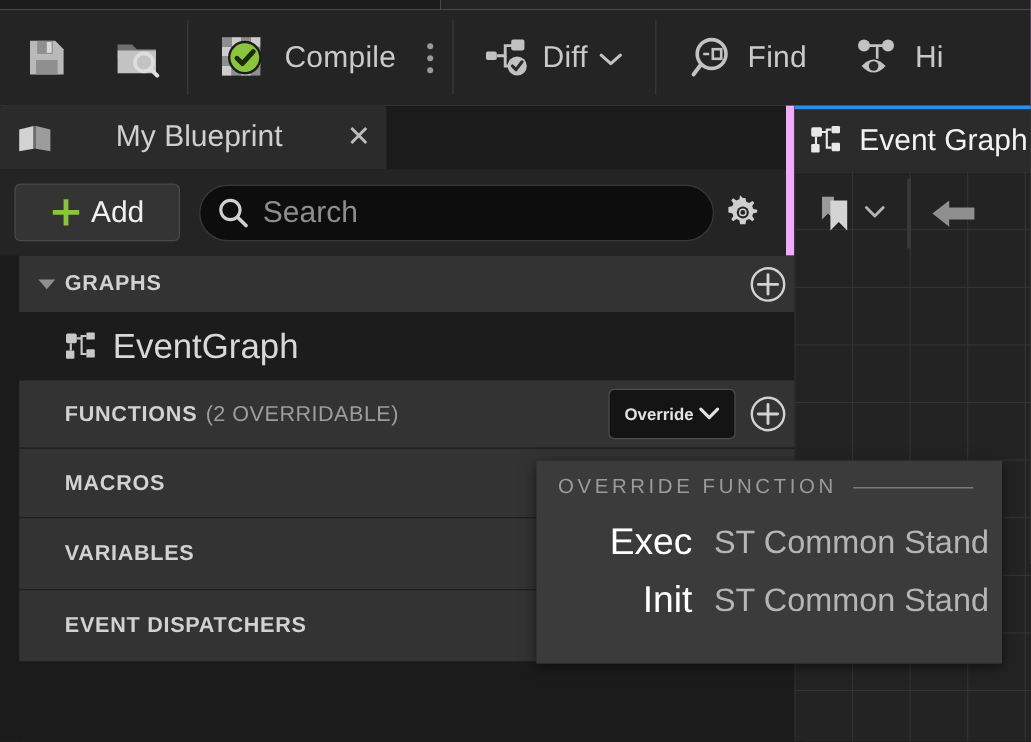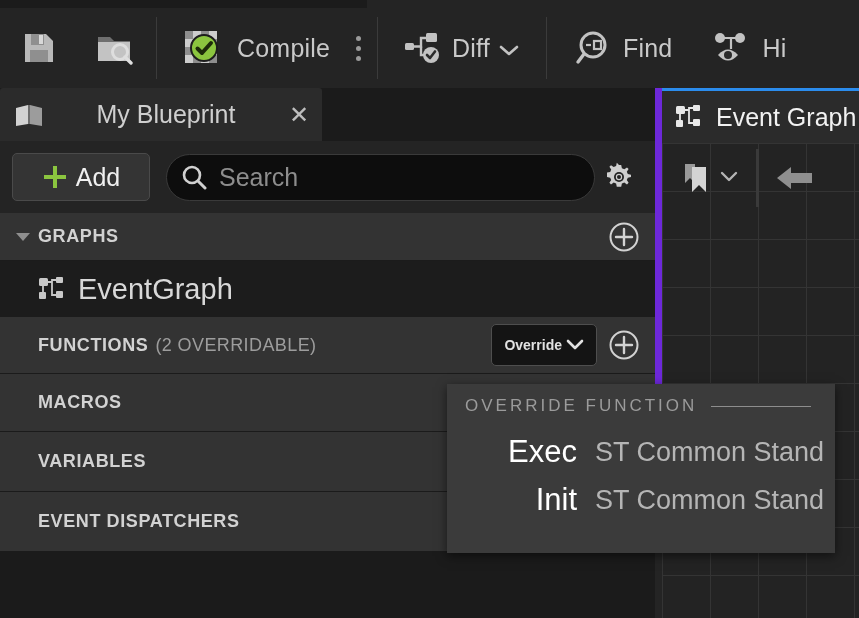--- a/index.html
+++ b/index.html
@@ -2,21 +2,21 @@
 <html><head>
 <meta charset="utf-8">
 <style>
   * { box-sizing: border-box; margin: 0; padding: 0; }
   html, body {
     width: 859px; height: 618px;
     background: #242424;
     font-family: "Liberation Sans", sans-serif;
     overflow: hidden;
   }
-  .app { position: relative; width: 859px; height: 470px; background: #6d28d9; }
+  .app { position: relative; width: 859px; height: 470px; background: #f0abfc; }
 
   
   .top-sliver { position: absolute; left: 0; top: 0; width: 367px; height: 8px; background: #1b1b1b; }
   .top-sliver-b { position: absolute; left: 367px; top: 0; width: 492px; height: 8px; background: #242424; }
 
   
   .toolbar {
     position: absolute; left: 0; top: 8px; width: 859px; height: 80px;
     background: #242424; display: flex; align-items: center;
   }
@@ -62,21 +62,21 @@
     display: flex; align-items: center; padding: 0 14px; gap: 12px;
   }
   .search-wrap input {
     flex: 1; background: transparent; border: none; outline: none;
     color: #d6d6d6; font-size: 25px; font-family: "Liberation Sans", sans-serif;
   }
   .search-wrap input::placeholder { color: #8d8d8d; }
   .gear-btn { width: 48px; display: flex; align-items: center; justify-content: center; cursor: pointer; }
 
   
-  .list { position: absolute; left: 0; top: 125px; width: 655px; height: 405px; background: #1b1b1b; }
+  .list { position: absolute; left: 16px; top: 125px; width: 655px; height: 405px; background: #1b1b1b; }
   .sec-header {
     height: 48px; background: #333333; border-bottom: 1px solid #1b1b1b;
     display: flex; align-items: center; padding: 0 12px 0 12px; cursor: pointer;
   }
   .sec-header .tri { width: 22px; display: flex; align-items: center; justify-content: center; flex: none; }
   .sec-header .sec-title {
     font-size: 18px; font-weight: bold; color: #d2d2d2; letter-spacing: .6px;
     margin-left: 4px; white-space: nowrap;
   }
   .sec-header .sec-sub { font-size: 18px; color: #9d9d9d; margin-left: 7px; letter-spacing: .4px; }

